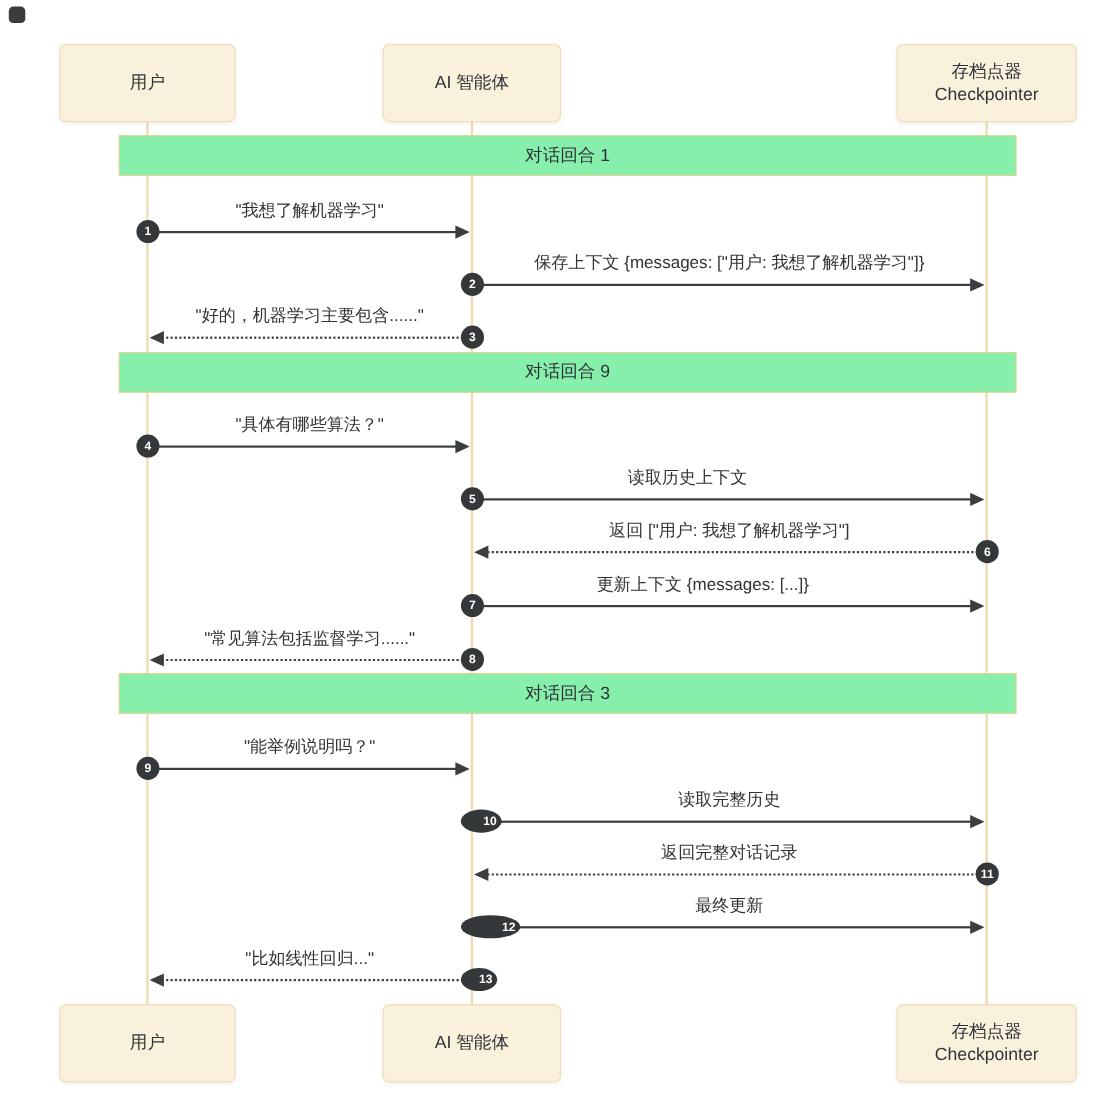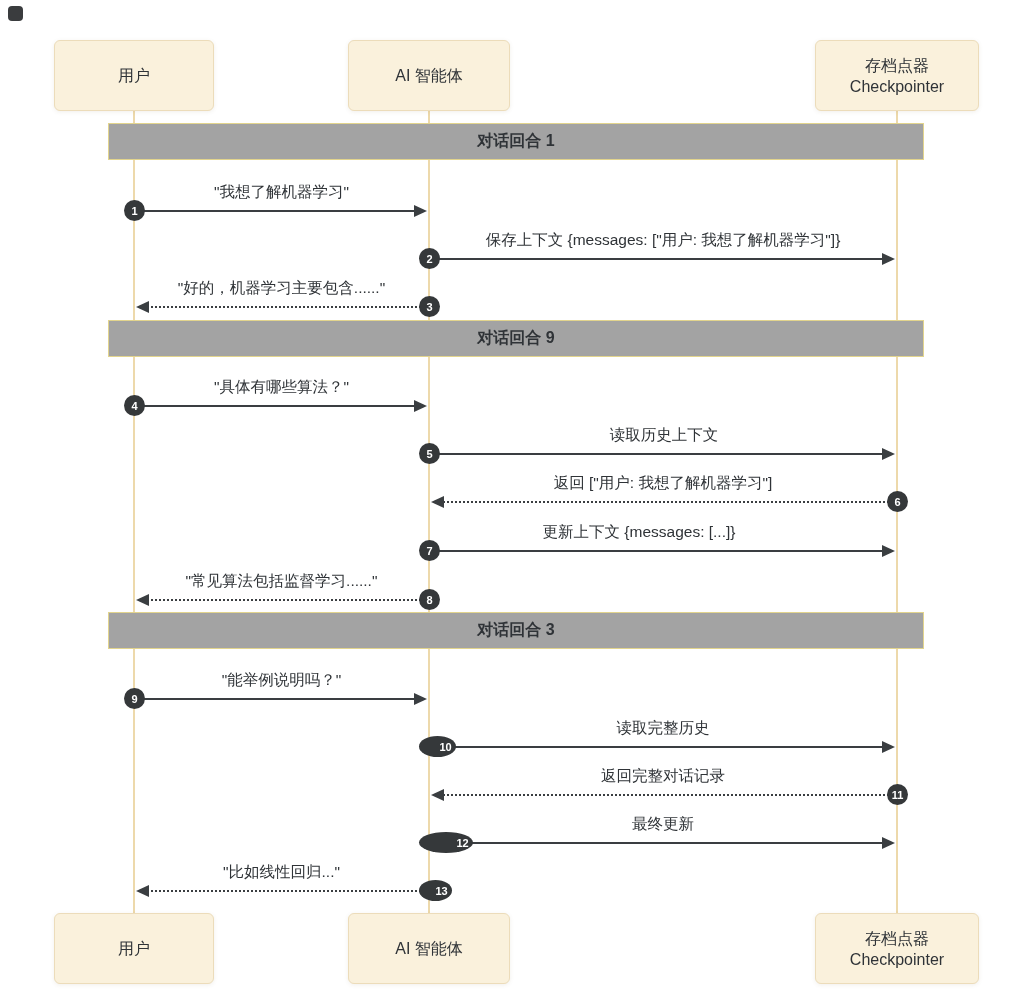--- a/index.html
+++ b/index.html
@@ -1,20 +1,20 @@
 <!DOCTYPE html>
 <html><head>
 <meta charset="utf-8">
 <style>
   html,body{margin:0;padding:0;background:#ffffff;}
   body{font-family:"Liberation Sans","DejaVu Sans",sans-serif;}
   .stage{position:relative;width:1014px;height:1002px;background:#ffffff;overflow:hidden;}
   .corner-mark{position:absolute;left:8px;top:6px;width:15px;height:15px;border-radius:4px;background:#3a3c3e;}
   .lifeline{position:absolute;width:2px;background:#edd9ab;z-index:1;}
-  .band{position:absolute;left:108px;width:816px;height:37px;background:#a3a3a3;border:1px solid #e2d48d;box-sizing:border-box;z-index:2;display:flex;align-items:center;justify-content:center;font-weight:bold;}
+  .band{position:absolute;left:108px;width:816px;height:37px;background:#86efac;border:1px solid #e2d48d;box-sizing:border-box;z-index:2;display:flex;align-items:center;justify-content:center;}
   .band-label{font-size:16px;color:#2f3337;}
   .actor-box{position:absolute;background:#faf1dc;border:1px solid #ecdcba;border-radius:6px;box-sizing:border-box;z-index:4;display:flex;flex-direction:column;align-items:center;justify-content:center;box-shadow:0 1px 4px rgba(120,100,60,0.10);}
   .actor-line{font-size:16px;color:#2f3337;line-height:21px;text-align:center;}
   .msg-label{position:absolute;height:20px;line-height:20px;text-align:center;font-size:15.5px;color:#2f3337;z-index:3;white-space:nowrap;}
   .msg-line{position:absolute;height:0;z-index:3;}
   .msg-line.solid{border-top:2px solid #3a3e41;}
   .msg-line.dashed{border-top:2px dotted #3a3e41;}
   .arrowhead{position:absolute;width:0;height:0;z-index:3;}
   .arrowhead.right{border-top:6px solid transparent;border-bottom:6px solid transparent;border-left:13px solid #3a3e41;}
   .arrowhead.left{border-top:6px solid transparent;border-bottom:6px solid transparent;border-right:13px solid #3a3e41;}
@@ -51,21 +51,21 @@
       <div class="arrowhead right" style="left: 882px; top: 253px;"></div>
       <div class="badge" style="left: 419px; top: 248px;">2</div>
       <div class="msg-label" style="left: 134px; width: 295px; top: 278px;">"好的，机器学习主要包含......"</div>
       <div class="msg-line dashed" style="left: 140px; width: 289px; top: 306px;"></div>
       <div class="arrowhead left" style="left: 136px; top: 301px;"></div>
       <div class="badge" style="left: 419px; top: 296px;">3</div>
       <div class="msg-label" style="left: 134px; width: 295px; top: 377px;">"具体有哪些算法？"</div>
       <div class="msg-line solid" style="left: 134px; width: 289px; top: 405px;"></div>
       <div class="arrowhead right" style="left: 414px; top: 400px;"></div>
       <div class="badge" style="left: 124px; top: 395px;">4</div>
-      <div class="msg-label" style="left: 429px; width: 392px; top: 425px; margin-left: 39px;">读取历史上下文</div>
+      <div class="msg-label" style="left: 429px; width: 392px; top: 425px;">读取历史上下文</div>
       <div class="msg-line solid" style="left: 429px; width: 462px; top: 453px;"></div>
       <div class="arrowhead right" style="left: 882px; top: 448px;"></div>
       <div class="badge" style="left: 419px; top: 443px;">5</div>
       <div class="msg-label" style="left: 429px; width: 468px; top: 473px;">返回 ["用户: 我想了解机器学习"]</div>
       <div class="msg-line dashed" style="left: 435px; width: 462px; top: 501px;"></div>
       <div class="arrowhead left" style="left: 431px; top: 496px;"></div>
       <div class="badge" style="left: 887px; top: 491px;">6</div>
       <div class="msg-label" style="left: 429px; width: 420px; top: 522px;">更新上下文 {messages: [...]}</div>
       <div class="msg-line solid" style="left: 429px; width: 462px; top: 550px;"></div>
       <div class="arrowhead right" style="left: 882px; top: 545px;"></div>

